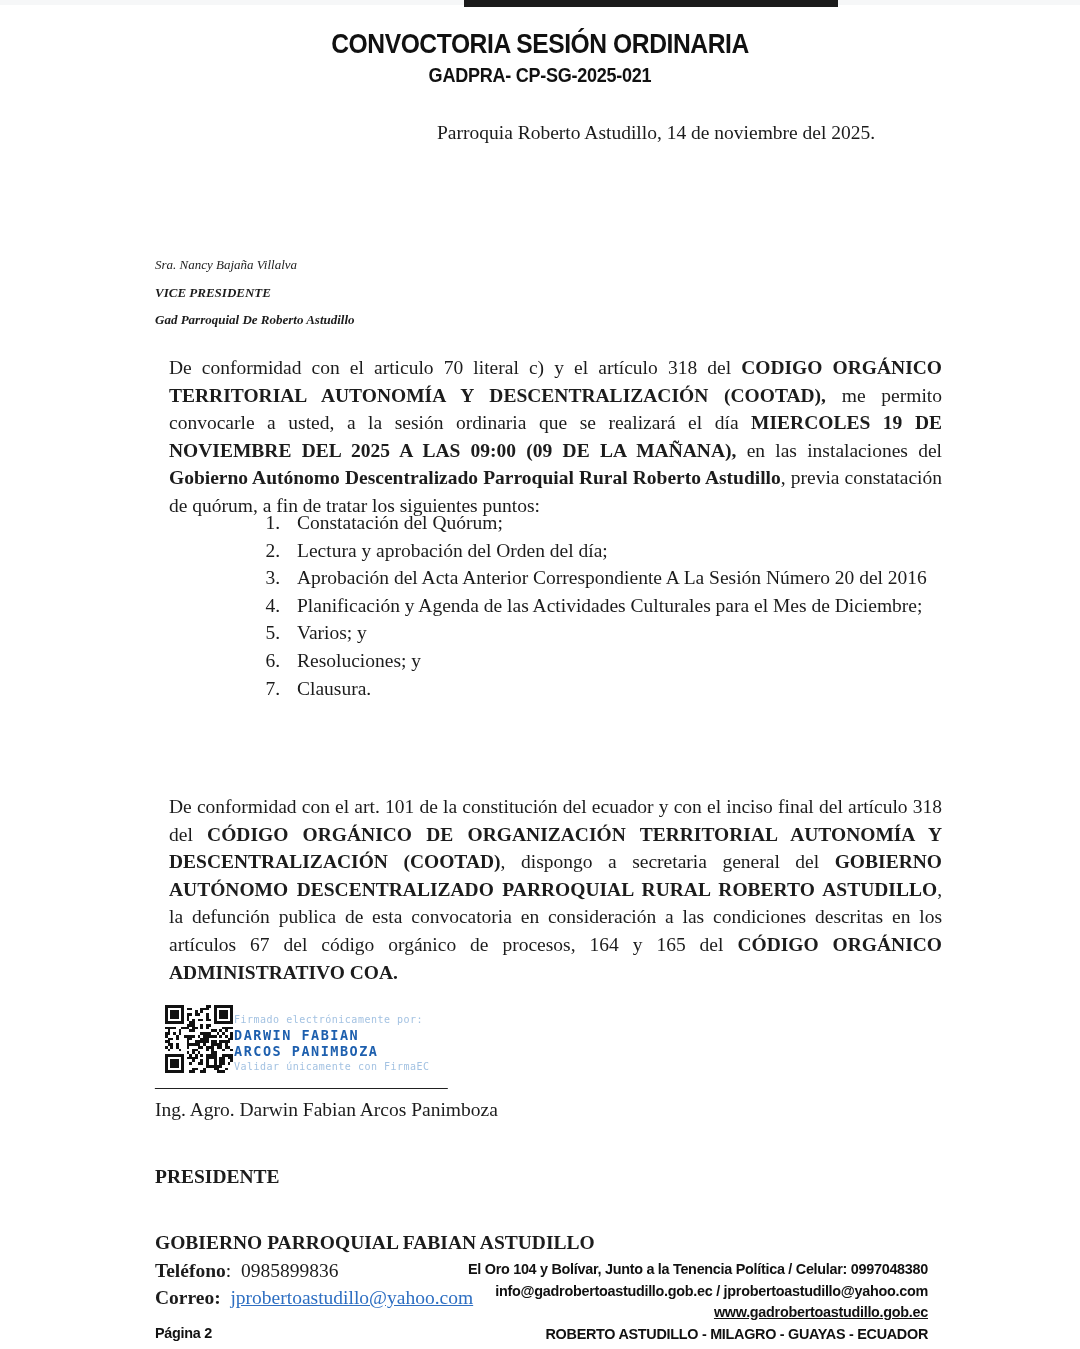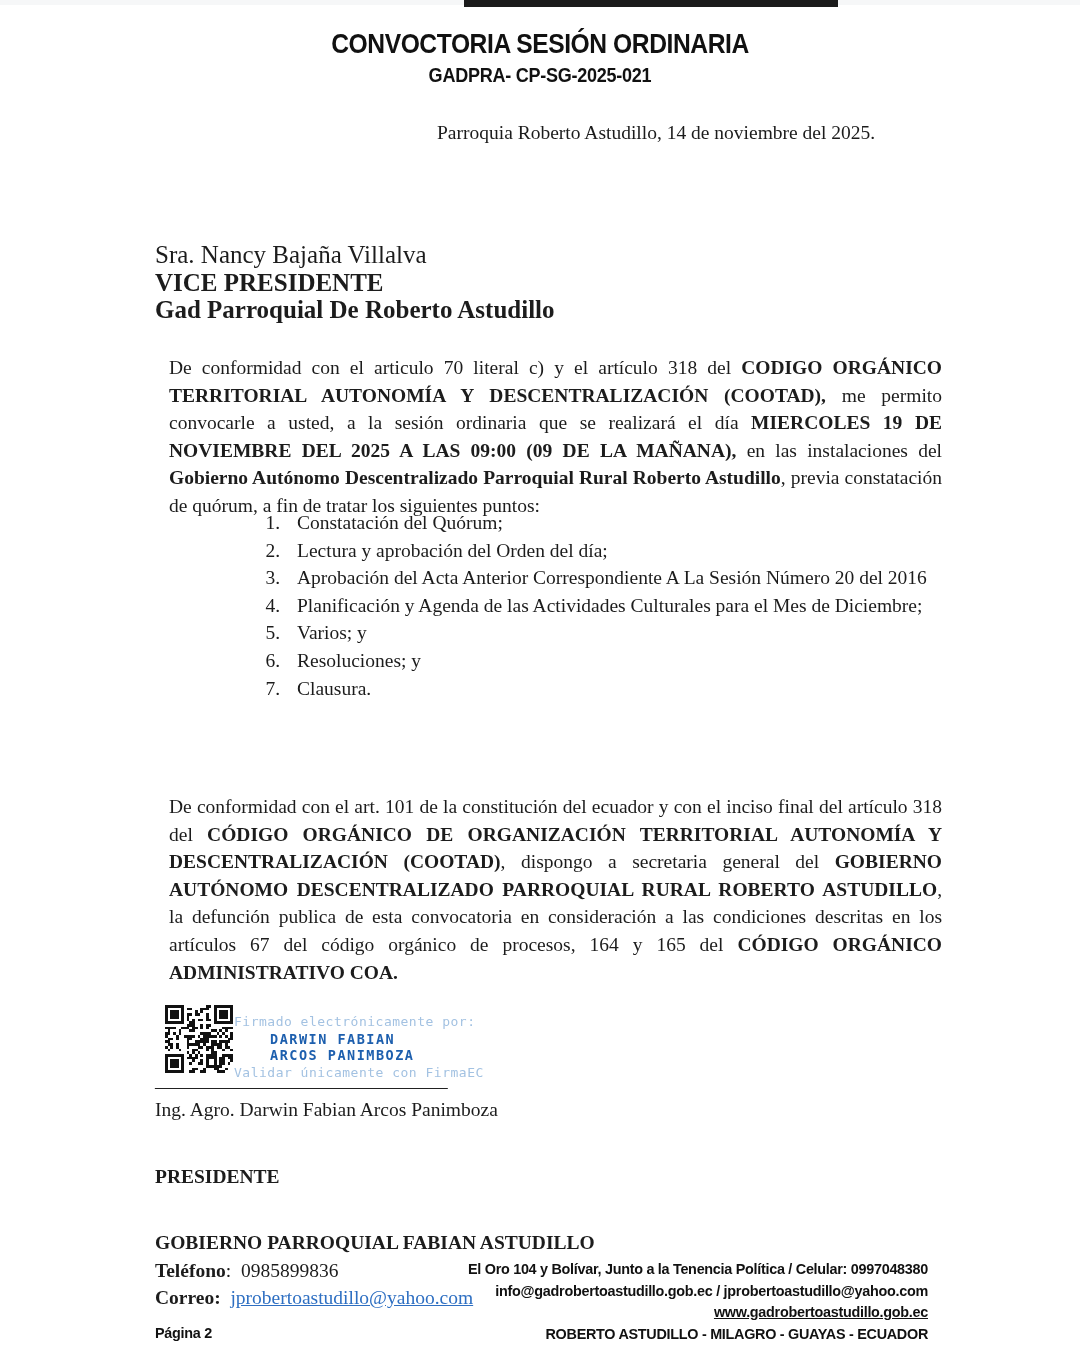--- a/index.html
+++ b/index.html
@@ -23,21 +23,21 @@
   }
   .doc-ref{
     left:0;top:63px;width:1080px;text-align:center;margin:0;
     font-family:"Liberation Sans","DejaVu Sans",sans-serif;
     font-weight:bold;font-size:20.5px;letter-spacing:-.3px;color:#111;
     transform:scaleX(.88);
   }
   .dateline{left:437px;top:122px;font-size:19.5px;text-align:center;}
 
   
-  .recipient{left:155px;top:241px;font-size:25px;line-height:27.5px;}
+  .recipient{left:155px;top:251px;font-size:13px;line-height:27.5px;font-style:italic;}
   .recipient .b{font-weight:bold;}
 
   
   .para{
     left:155px;width:773px;margin:14px;font-size:19.5px;line-height:27.6px;
     text-align:justify;text-justify:inter-word;
   }
   .para b{font-weight:bold;}
   .p1{top:340px;}
   .p2{top:779px;}
@@ -48,27 +48,27 @@
     font-size:19.5px;line-height:27.6px;
     padding-left:130px;box-sizing:border-box;
   }
   .agenda li{text-align:justify;padding-left:12px;}
 
   
   .qr{left:165px;top:1004px;width:68px;height:70px;}
   .stamp-text{left:234px;top:1012px;line-height:normal;}
   .stamp-tiny{
     font-family:"DejaVu Sans Mono","Liberation Mono",monospace;
-    font-size:13px;color:var(--stamp-light,#a3c2e2);letter-spacing:.5px;
+    font-size:10px;color:var(--stamp-light,#a3c2e2);letter-spacing:.5px;
     margin:2px 0;white-space:nowrap;
   }
   .stamp-name{
     font-family:"DejaVu Sans Mono","Liberation Mono",monospace;
     font-weight:bold;font-size:13.5px;line-height:16px;letter-spacing:1.5px;
-    color:var(--signature-blue,#1d5fae);white-space:nowrap;padding-left:36px;
+    color:var(--signature-blue,#1d5fae);white-space:nowrap;
   }
   .sig-line{left:155px;top:1070px;font-size:19.5px;letter-spacing:0;color:#222;white-space:nowrap;text-decoration:underline;}
   .sig-block{left:155px;top:1096px;font-size:19.5px;line-height:27.6px;}
   .sig-block .b{font-weight:bold;margin-top:39px;}
   .email-link{color:var(--link-blue,#2e6fc2);text-decoration:underline;}
 
   
   .footer{
     right:152px;top:1258px;width:600px;text-align:right;
     font-family:"Liberation Sans","DejaVu Sans",sans-serif;

